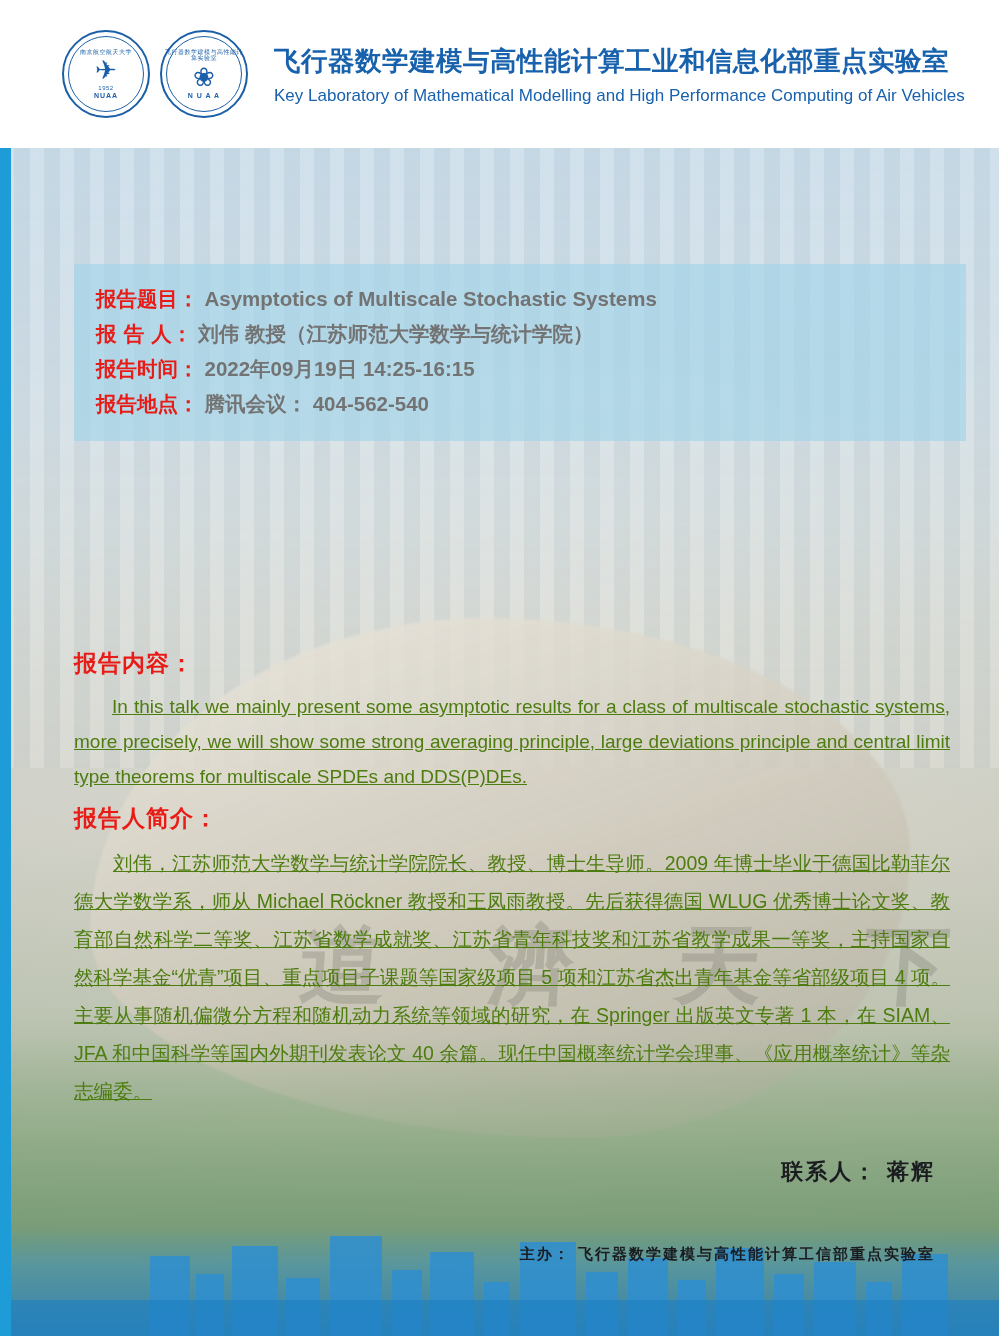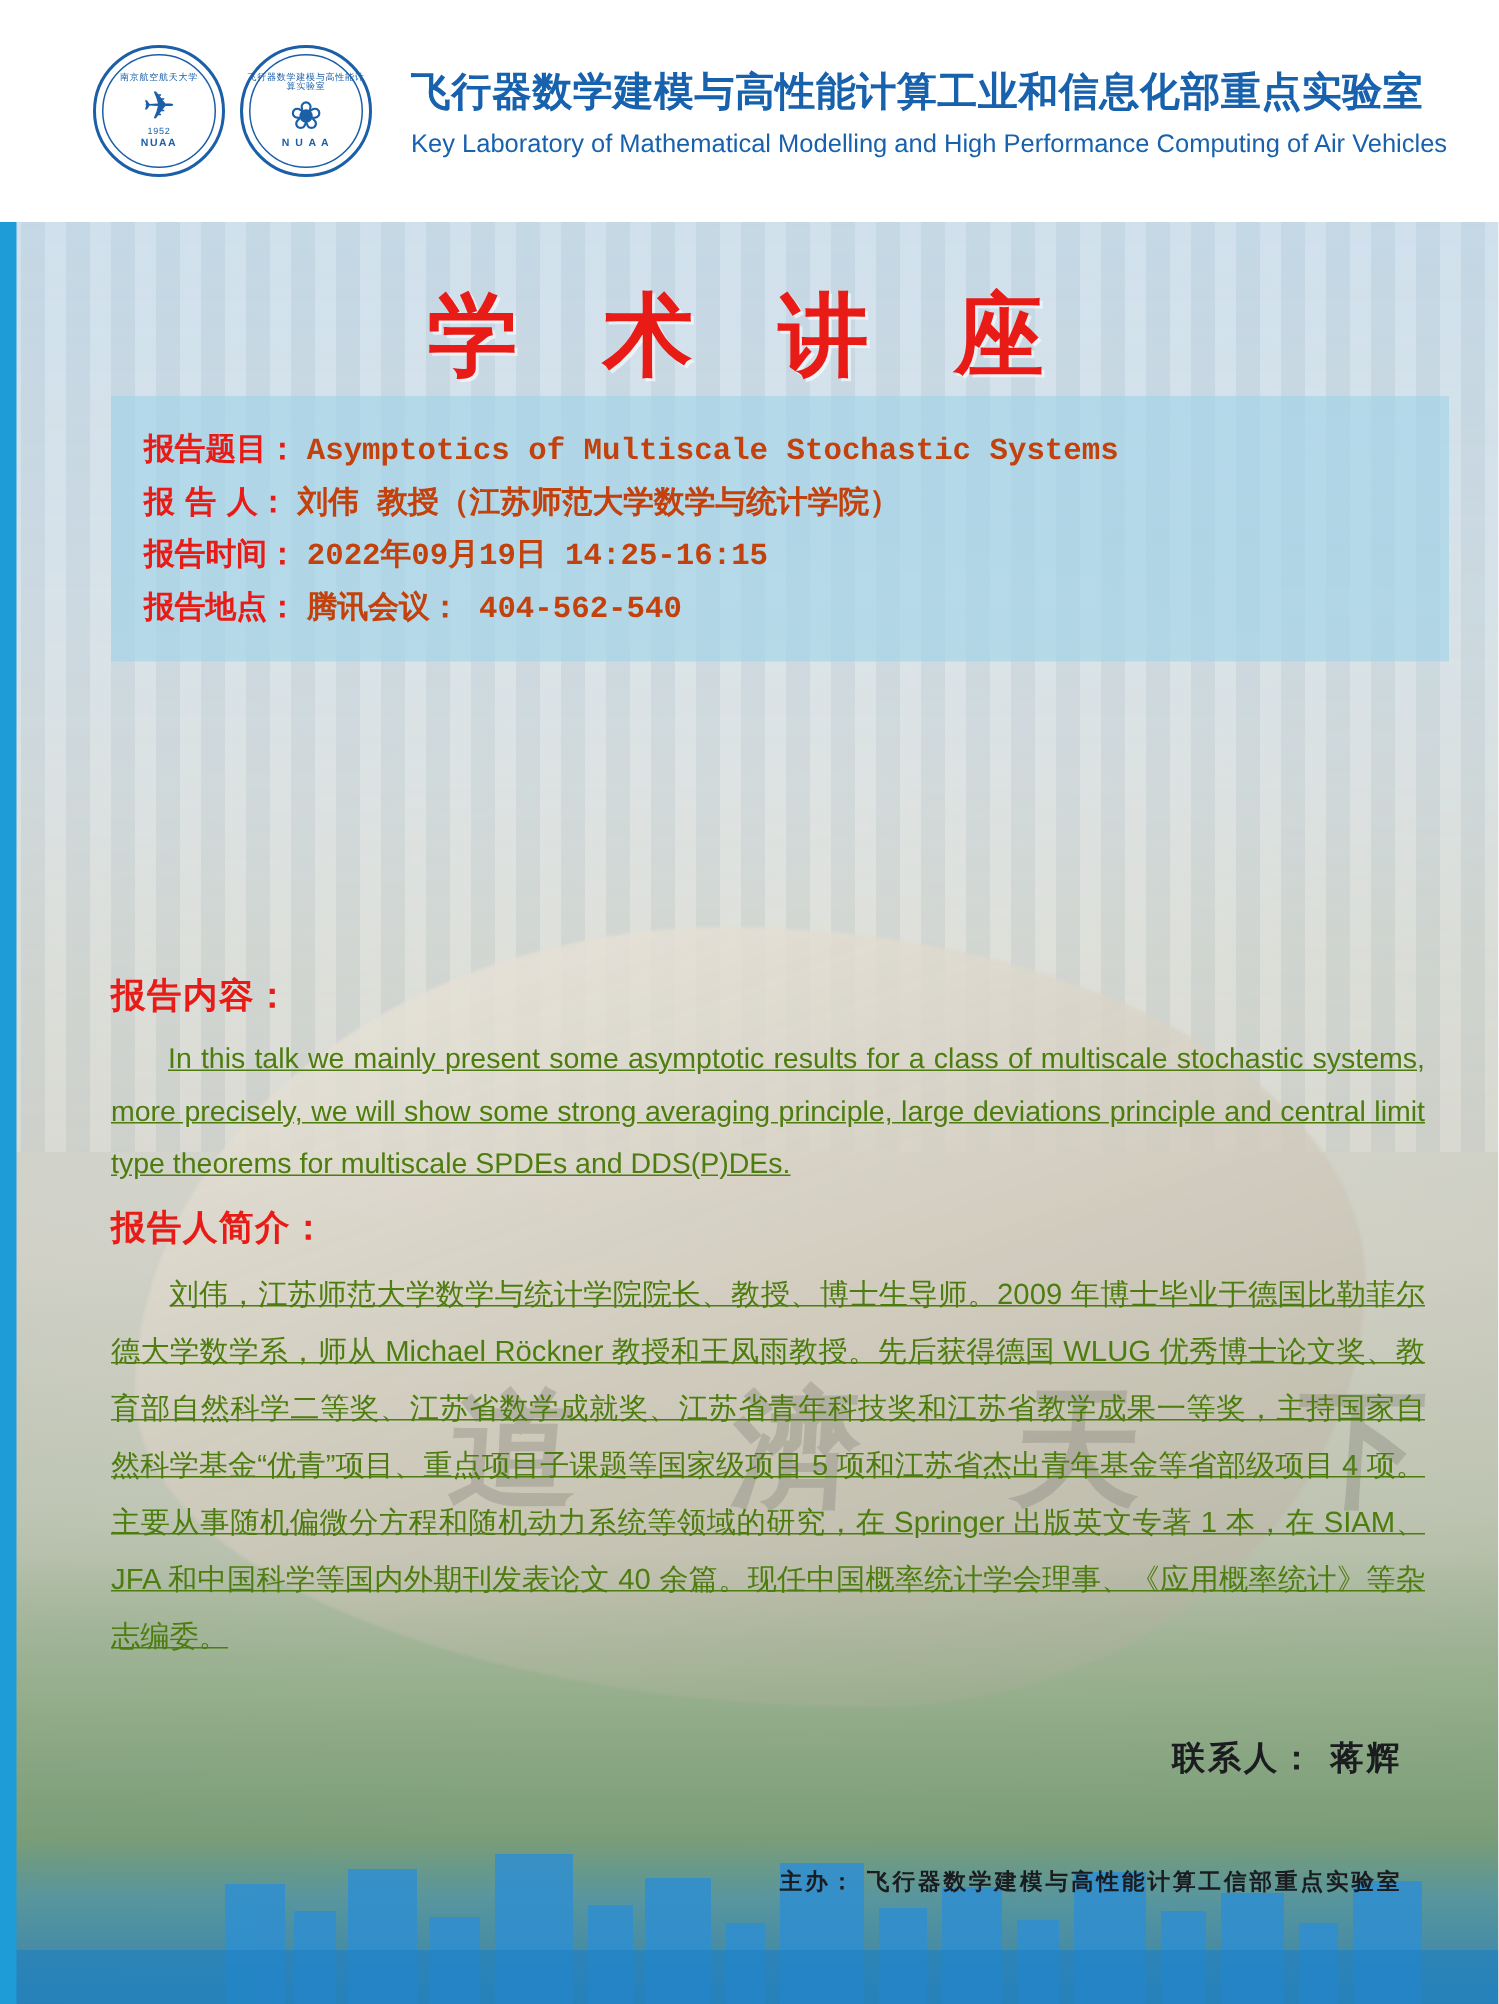--- a/index.html
+++ b/index.html
@@ -171,23 +171,23 @@
     font-size: 20.5px;
   }
   .info-label {
     color: #e81b16;
     font-weight: bold;
     white-space: nowrap;
     margin-right: 6px;
     font-family: "DejaVu Sans", sans-serif;
   }
   .info-value {
-    color: #c2410c;
-    font-weight: bold;
-    font-family: Liberation Mono, monospace;
+    color: #737373;
+    font-weight: bold;
+    font-family: Liberation Sans, sans-serif;
   }
 
   
   .section {
     position: absolute;
     left: 74px;
     width: 876px;
     z-index: 6;
   }
   .section-title {
@@ -284,21 +284,20 @@
         <rect x="866" y="66" width="26" height="54"></rect>
         <rect x="902" y="38" width="46" height="82"></rect>
       </g>
       <g fill="#1c7ec2" opacity="0.6">
         <rect x="0" y="84" width="999" height="36"></rect>
       </g>
     </svg>
 
     <div class="left-stripe"></div>
 
-    <div class="title-cn">学 术 讲 座</div>
 
     <div class="info-panel">
       <div class="info-row">
         <span class="info-label">报告题目：</span>
         <span class="info-value">Asymptotics of Multiscale Stochastic Systems</span>
       </div>
       <div class="info-row">
         <span class="info-label">报 告 人：</span>
         <span class="info-value">刘伟 教授（江苏师范大学数学与统计学院）</span>
       </div>

